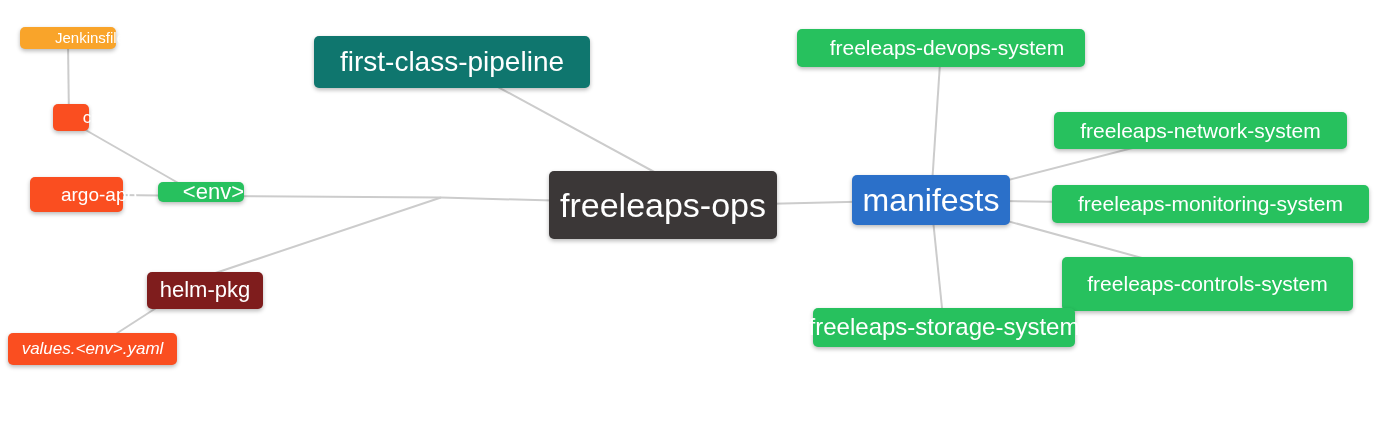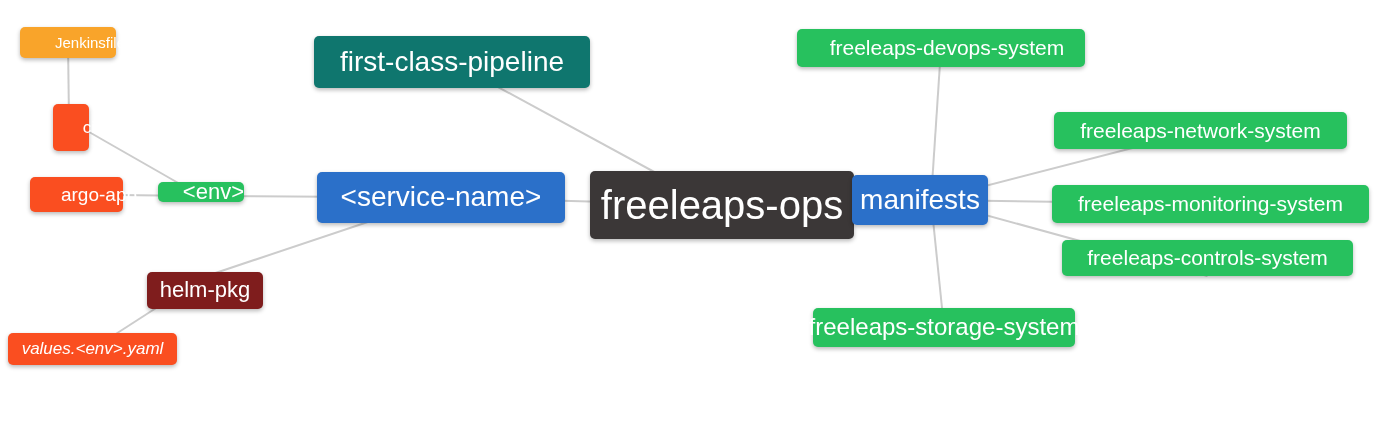--- a/index.html
+++ b/index.html
@@ -55,58 +55,55 @@
       <line x1="441" y1="197.5" x2="715" y2="205" stroke="#cccccc" stroke-width="2"></line>
       <line x1="452" y1="62" x2="715" y2="205" stroke="#cccccc" stroke-width="2"></line>
       <line x1="715" y1="205" x2="931" y2="200" stroke="#cccccc" stroke-width="2"></line>
       <line x1="931" y1="200" x2="941" y2="48" stroke="#cccccc" stroke-width="2"></line>
       <line x1="931" y1="200" x2="1200.5" y2="130.5" stroke="#cccccc" stroke-width="2"></line>
       <line x1="931" y1="200" x2="1210.5" y2="204" stroke="#cccccc" stroke-width="2"></line>
       <line x1="931" y1="200" x2="1207.5" y2="276" stroke="#cccccc" stroke-width="2"></line>
       <line x1="931" y1="200" x2="944" y2="327.5" stroke="#cccccc" stroke-width="2"></line>
     </svg>
 
-<div class="node" style="left: 20px; top: 27px; width: 96px; height: 31px; background: rgb(249, 164, 42); font-size: 15px; padding-left: 44px;">
+<div class="node" style="left: 20px; top: 27px; width: 96px; height: 22px; background: rgb(249, 164, 42); font-size: 15px; padding-left: 44px;">
       <span>Jenkinsfile</span>
     </div>
-    <div class="node" style="left: 53px; top: 104px; width: 32px; height: 47px; background: rgb(250, 78, 32); font-size: 17px; padding-left: 36px;">
+    <div class="node" style="left: 53px; top: 104px; width: 32px; height: 27px; background: rgb(250, 78, 32); font-size: 17px; padding-left: 36px;">
       <span>ci</span>
     </div>
     <div class="node" style="left: 30px; top: 177px; width: 93px; height: 35px; background: rgb(250, 78, 32); font-size: 19px; padding-left: 45px;">
       <span>argo-app</span>
     </div>
     <div class="node" style="left: 158px; top: 182px; width: 86px; height: 20px; background: rgb(39, 193, 94); font-size: 22px; justify-content: flex-end;">
       <span>&lt;env&gt;</span>
     </div>
     <div class="node" style="left: 147px; top: 272px; width: 116px; height: 37px; background: #7f1d1d; font-size: 22px;">
       <span>helm-pkg</span>
     </div>
     <div class="node" style="left: 8px; top: 333px; width: 169px; height: 32px; background: rgb(250, 78, 32); font-size: 17px; font-style: italic;">
       <span>values.&lt;env&gt;.yaml</span>
     </div>
     <div class="node" style="left: 314px; top: 36px; width: 276px; height: 52px; background: #0f766e; font-size: 28px;">
       <span>first-class-pipeline</span>
     </div>
-    <div class="node" style="left: 317px; top: 172px; width: 248px; height: 51px; background: rgb(43, 112, 201); font-size: 28px;">
-      <span>&lt;service-name&gt;</span>
-    </div>
-    <div class="node" style="left: 590px; top: 171px; width: 264px; height: 68px; background: rgb(59, 55, 55); font-size: 40px;">
+    <div class="node" style="left: 549px; top: 171px; width: 228px; height: 68px; background: rgb(59, 55, 55); font-size: 34px;">
       <span>freeleaps-ops</span>
     </div>
-    <div class="node" style="left: 852px; top: 175px; width: 136px; height: 50px; background: rgb(43, 112, 201); font-size: 28px; justify-content: center;">
+    <div class="node" style="left: 852px; top: 175px; width: 158px; height: 50px; background: rgb(43, 112, 201); font-size: 32px; justify-content: center;">
       <span>manifests</span>
     </div>
     <div class="node" style="left: 797px; top: 29px; width: 288px; height: 38px; background: rgb(39, 193, 94); font-size: 21px; padding-left: 12px;">
       <span>freeleaps-devops-system</span>
     </div>
     <div class="node" style="left: 1054px; top: 112px; width: 293px; height: 37px; background: rgb(39, 193, 94); font-size: 21px;">
       <span>freeleaps-network-system</span>
     </div>
     <div class="node" style="left: 1052px; top: 185px; width: 317px; height: 38px; background: rgb(39, 193, 94); font-size: 21px;">
       <span>freeleaps-monitoring-system</span>
     </div>
-    <div class="node" style="left: 1062px; top: 240px; width: 291px; height: 36px; background: rgb(39, 193, 94); font-size: 21px;">
+    <div class="node" style="left: 1062px; top: 257px; width: 291px; height: 54px; background: rgb(39, 193, 94); font-size: 21px;">
       <span>freeleaps-controls-system</span>
     </div>
     <div class="node" style="left: 813px; top: 308px; width: 262px; height: 39px; background: rgb(39, 193, 94); font-size: 24px;">
       <span>freeleaps-storage-system</span>
     </div>
   </div>
 
 </body></html>

